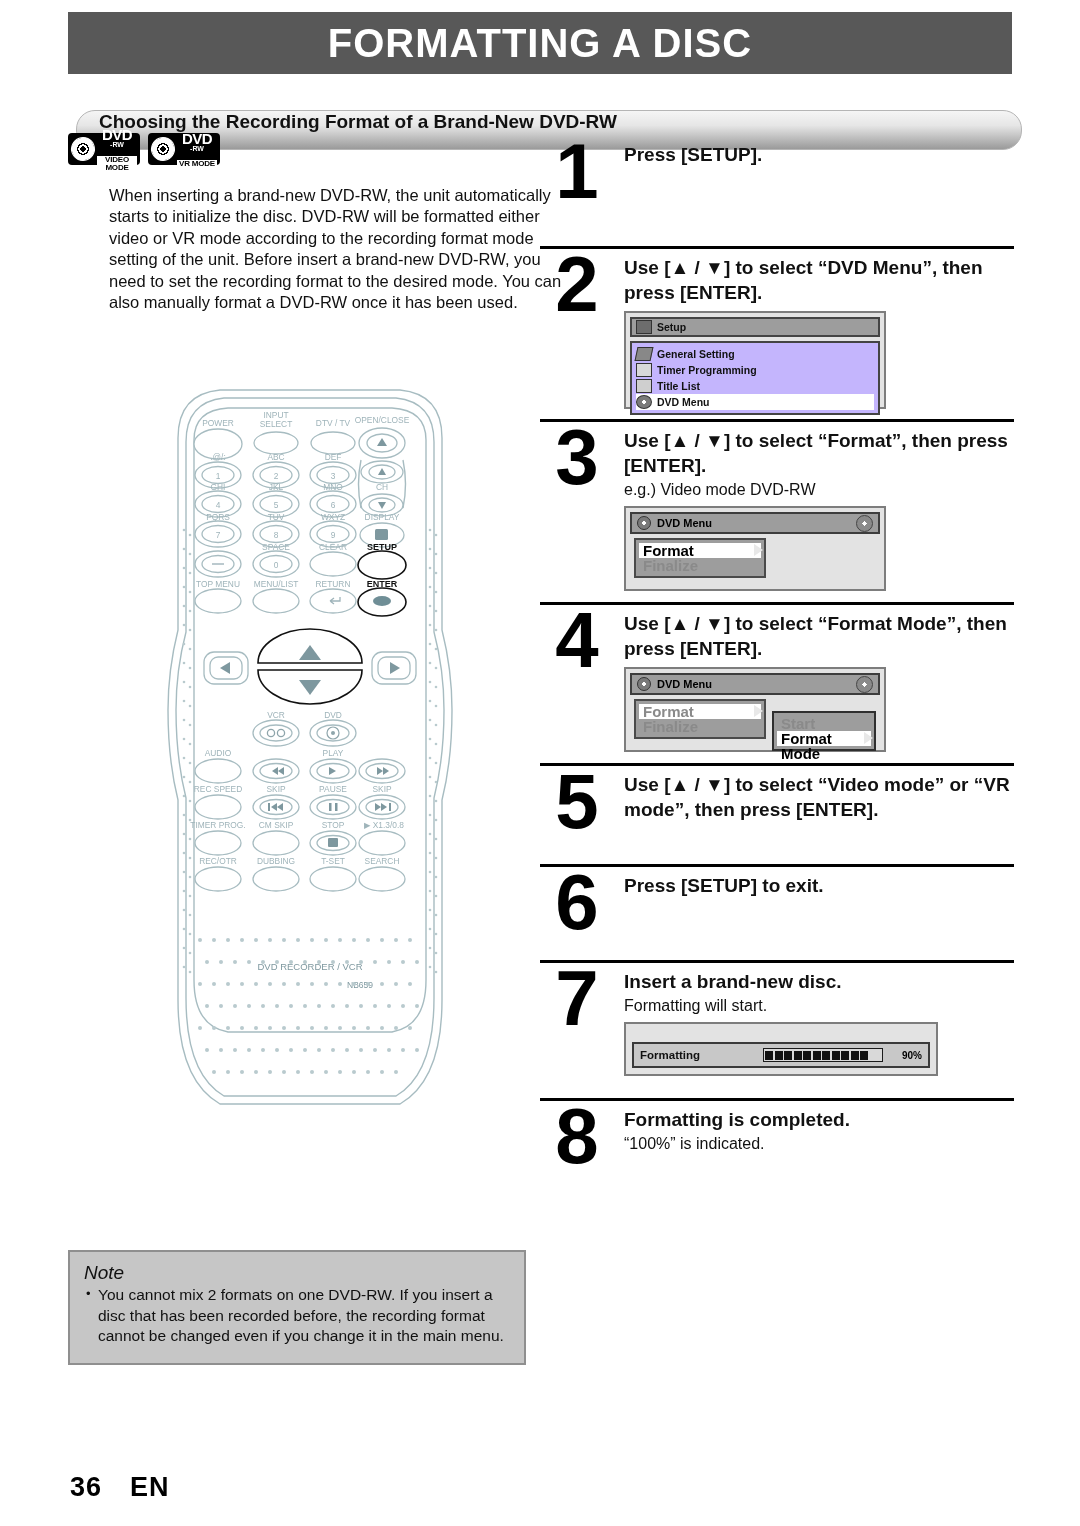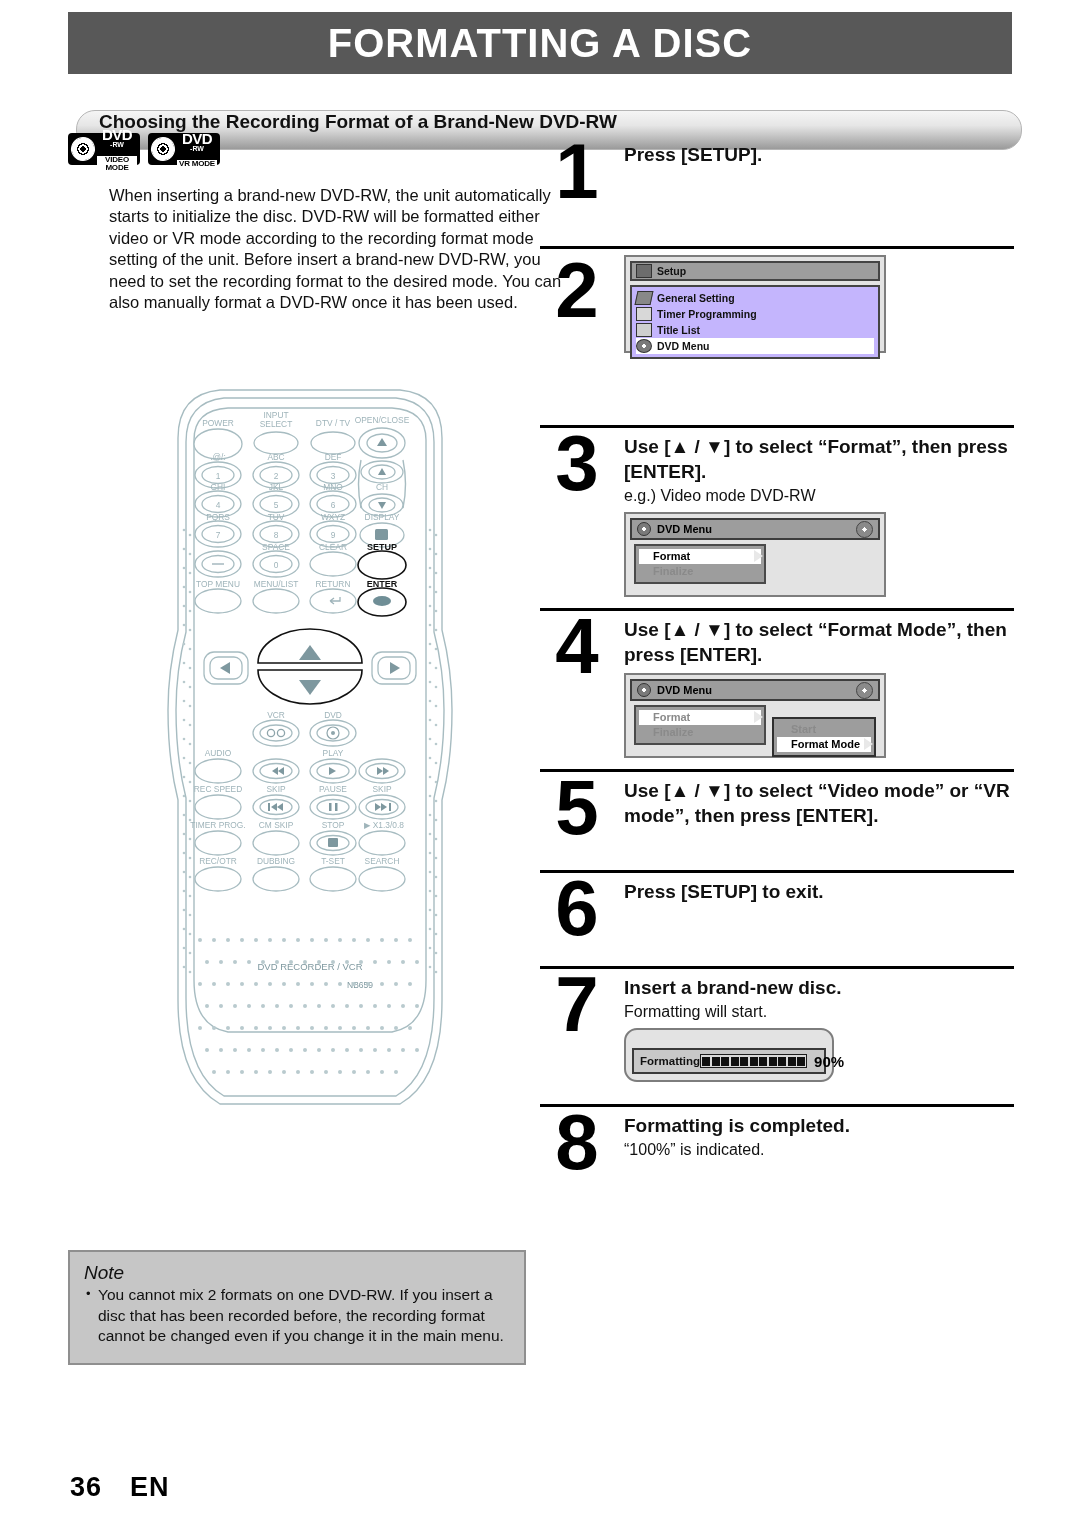--- a/index.html
+++ b/index.html
@@ -85,21 +85,21 @@
   
   .ic-setup{background:#6d6d6d;border:1px solid #333;position:relative;}
   .ic-wrench{background:#888;border:1px solid #333;transform:skewX(-12deg);}
   .ic-grid{background:#d8d8d8;border:1px solid #333;}
   .ic-list{background:#cfcfcf;border:1px solid #333;}
   .ic-disc{border-radius:50%;background:radial-gradient(circle,#fff 0 22%,#7a7a7a 22% 100%);border:1px solid #333;width:12px;height:12px;}
 
   .menubox{
     background:#9d9d9d;border:2px solid #4a4a4a;padding:3px;width:132px;box-sizing:border-box;
   }
-  .menuitem{font-size:11px;font-weight:bold;color:#111;height:15px;line-height:15px;padding-left:14px;position:relative;}
+  .menuitem{font-size:15px;font-weight:bold;color:#111;height:15px;line-height:15px;padding-left:4px;position:relative;}
   .menuitem.active{background:#fff;color:#000;}
   .menuitem.dim{color:#8a8a8a;}
   .arrow{
     position:absolute;right:-2px;top:1px;width:0;height:0;
     border-top:6px solid transparent;border-bottom:6px solid transparent;border-left:9px solid #e8e8e8;
   }
 
   .titlebarOSD{
     background:#9d9d9d;border:2px solid #3d3d3d;height:22px;display:flex;align-items:center;
     padding:0 5px;box-sizing:border-box;margin:4px;
@@ -112,21 +112,21 @@
   .progbox{
     position:absolute;left:6px;right:6px;bottom:6px;height:26px;
     background:#c8c8c8;border:2px solid #3a3a3a;display:flex;align-items:center;padding:0 6px;box-sizing:border-box;
   }
   .progbox .plabel{font-size:11.5px;font-weight:bold;color:#111;}
   .progtrack{
     margin-left:auto;width:120px;height:14px;background:#d9d9d9;border:1.5px solid #1c1c1c;
     display:flex;align-items:center;padding:1px;box-sizing:border-box;gap:1.5px;
   }
   .seg{width:8px;height:9px;background:#111;flex:0 0 auto;}
-  .pct{font-size:15px;font-weight:bold;margin-left:7px;width:32px;}
+  .pct{font-size:10px;font-weight:bold;margin-left:7px;width:32px;text-align:right;}
 
   
   .note{
     position:absolute;left:68px;top:1250px;width:458px;
     background:#c6c6c6;border:2px solid #8f8f8f;padding:10px 14px 14px 14px;box-sizing:border-box;
   }
   .note h4{margin:0 0 1px 0;font-size:19px;font-style:italic;font-weight:normal;color:#111;}
   .note ul{margin:0;padding:0;list-style:none;}
   .note li{font-size:15.5px;line-height:20.5px;color:#111;padding-left:14px;position:relative;margin-bottom:2px;}
   .note li:before{content:"\2022";position:absolute;left:2px;top:-1px;font-size:13px;}
@@ -612,20 +612,21 @@
   <div class="steps">
 
     <div class="step" style="height:110px;">
       <div class="num">1</div>
       <div class="head">Press [SETUP].</div>
     </div>
     <div class="rule"></div>
 
     <div class="step" style="min-height:170px;padding-bottom:6px;">
       <div class="num">2</div>
+      <div class="head">Use [▲ / ▼] to select “DVD Menu”, then press [ENTER].</div>
       <div class="osd" style="width:262px;height:98px;">
         <div class="bar">
           <span class="ic-setup" style="width:14px;height:12px;display:inline-block"></span>
           <span class="lbl">Setup</span>
         </div>
         <div class="body">
           <div class="row">
             <span class="ico ic-wrench"></span>
             <span>General Setting</span>
           </div>
@@ -713,21 +714,21 @@
     <div class="step" style="height:93px;">
       <div class="num">6</div>
       <div class="head">Press [SETUP] to exit.</div>
     </div>
     <div class="rule"></div>
 
     <div class="step" style="min-height:135px;padding-bottom:6px;">
       <div class="num">7</div>
       <div class="head">Insert a brand-new disc.</div>
       <div class="sub">Formatting will start.</div>
-      <div class="osd" style="width:210px;height:54px;border-radius:13px;">
+      <div class="osd" style="width:314px;height:54px;">
         <div class="progbox">
           <span class="plabel">Formatting</span>
           <span class="progtrack">
             <i class="seg"></i>
               <i class="seg"></i>
               <i class="seg"></i>
               <i class="seg"></i>
             <i class="seg"></i>
               <i class="seg"></i>
               <i class="seg"></i>

